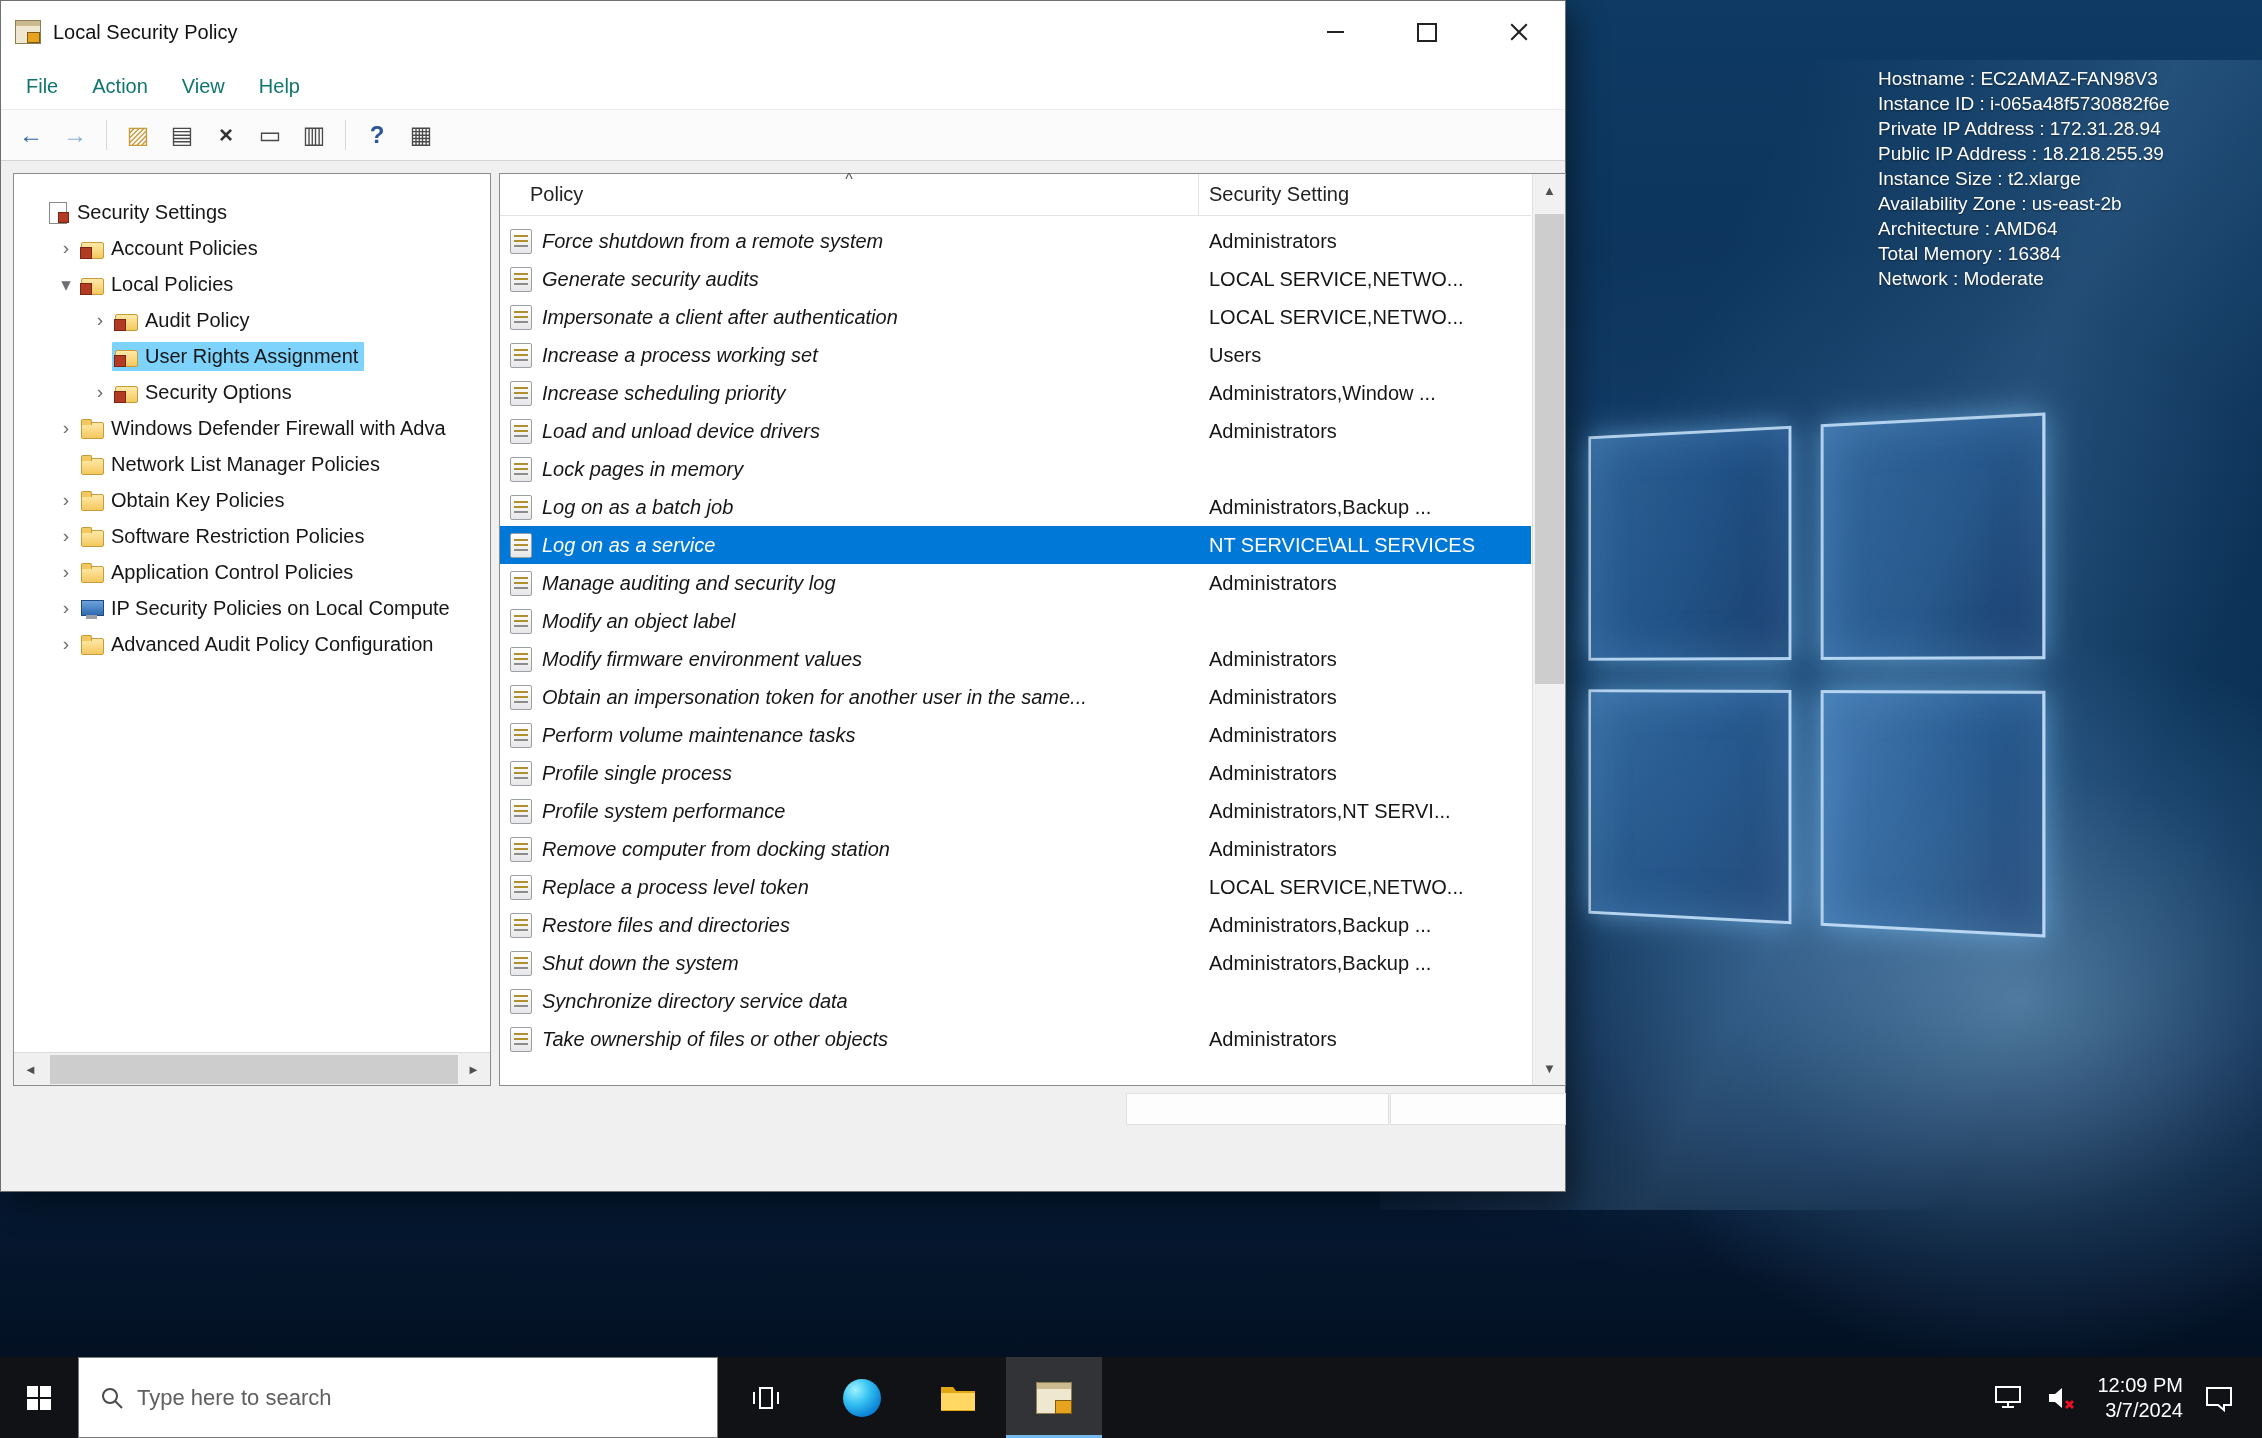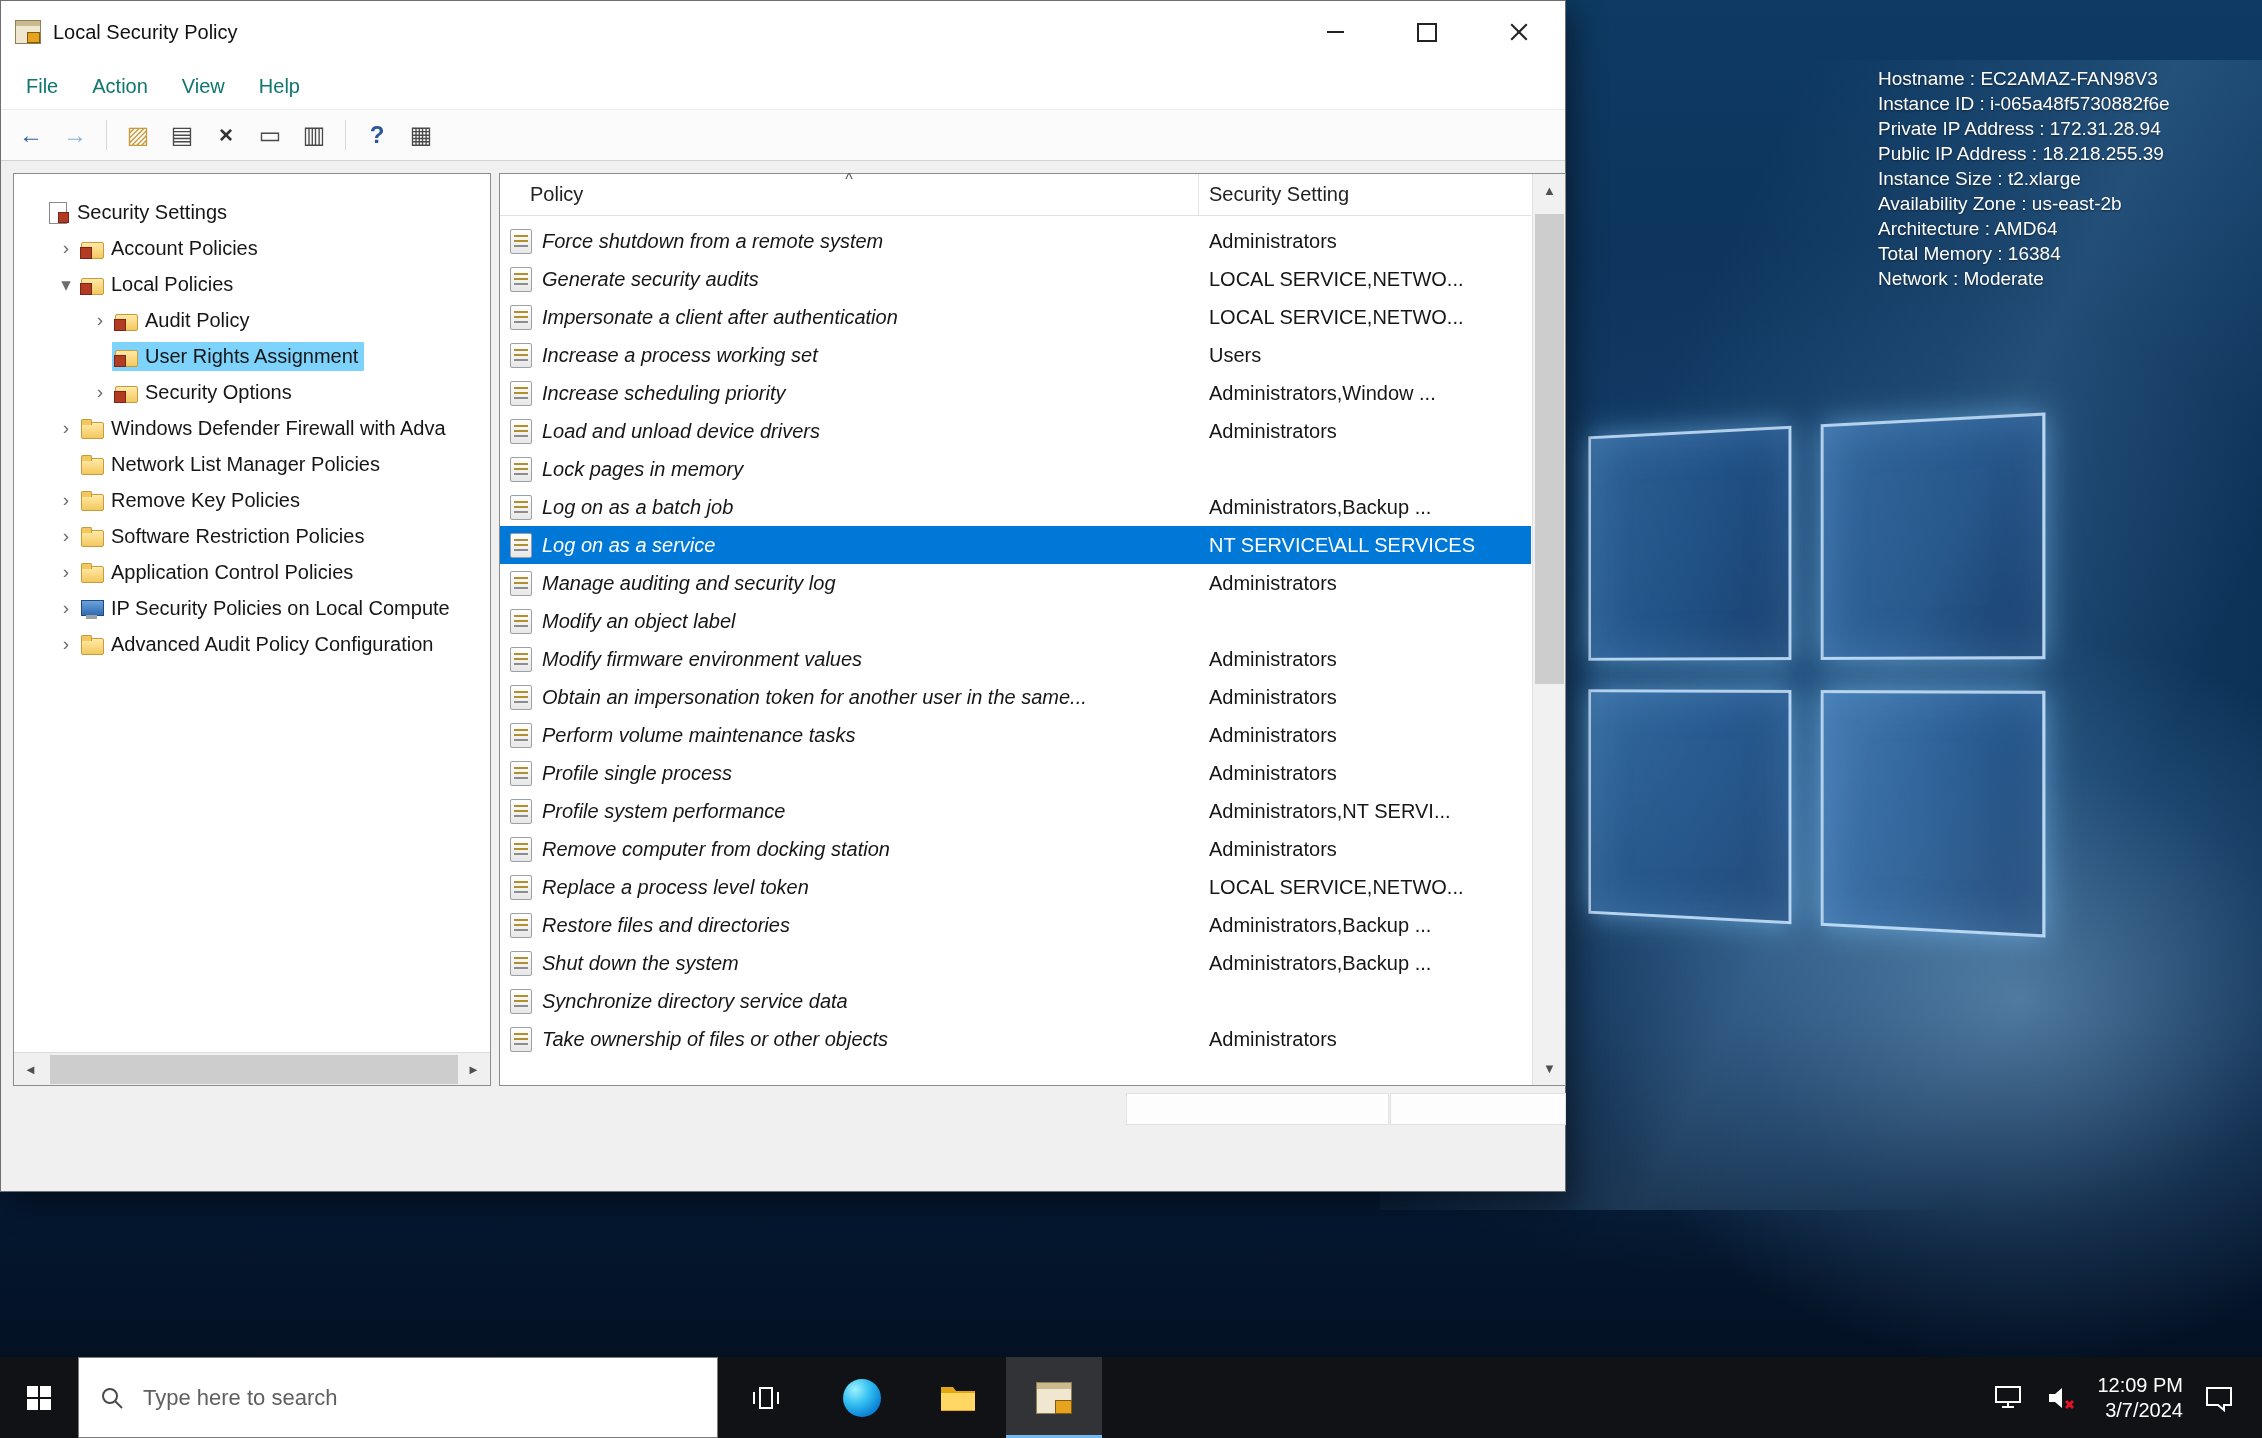--- a/index.html
+++ b/index.html
@@ -111,21 +111,21 @@
 
   .statusbar { position:absolute; left:1px; right:1px; top:1092px; height:32px; background:#f0f0f0; }
   .status-seg { position:absolute; top:0; height:32px; background:#fdfdfd; border:1px solid #e2e2e2; }
   .seg-a { left:1124px; width:263px; }
   .seg-b { left:1388px; width:176px; }
 
   
   .taskbar { position:absolute; left:0; bottom:0; width:2262px; height:81px; background:#101215;
     display:flex; align-items:stretch; z-index:20; color:#fff; }
   .tb-start { width:78px; display:flex; align-items:center; justify-content:center; }
-  .tb-search { width:640px; background:#ffffff; display:flex; align-items:center; gap:18px;
+  .tb-search { width:640px; background:#ffffff; display:flex; align-items:center; gap:12px;
     padding-left:20px; border:1px solid #7a7a7a; }
   .tb-search-text { color:#5f5f5f; font-size:22px; }
   .task-btn { width:96px; display:flex; align-items:center; justify-content:center; position:relative; }
   .task-btn.active { background:rgba(255,255,255,.14); box-shadow:inset 0 -3px 0 #76b9ed; }
   .edge-circle { width:38px; height:38px; border-radius:50%;
     background:radial-gradient(circle at 32% 28%, #9ff2ff 0%, #35c1f1 38%, #0d86d8 72%, #0a5ca8 100%); }
   .secpol-icon { width:36px; height:32px; position:relative; }
   .secpol-icon::before { content:""; position:absolute; inset:0; background:#efe7d0; border:1px solid #8f7f55;
     box-shadow:inset 0 6px 0 #cbb98f; }
   .secpol-icon::after { content:""; position:absolute; right:0; bottom:0; width:15px; height:12px;
@@ -263,21 +263,21 @@
     <span class="expander"></span>
     <span class="tree-content">
       <span class="tree-icon icon-folder"></span>
       <span class="tree-label">Network List Manager Policies</span>
     </span>
   </div>
           <div class="tree-row" style="padding-left: 40px;">
     <span class="expander">›</span>
     <span class="tree-content">
       <span class="tree-icon icon-folder"></span>
-      <span class="tree-label">Remove Key Policies</span>
+      <span class="tree-label">Obtain Key Policies</span>
     </span>
   </div>
           <div class="tree-row" style="padding-left: 40px;">
     <span class="expander">›</span>
     <span class="tree-content">
       <span class="tree-icon icon-folder"></span>
       <span class="tree-label">Software Restriction Policies</span>
     </span>
   </div>
           <div class="tree-row" style="padding-left: 40px;">

